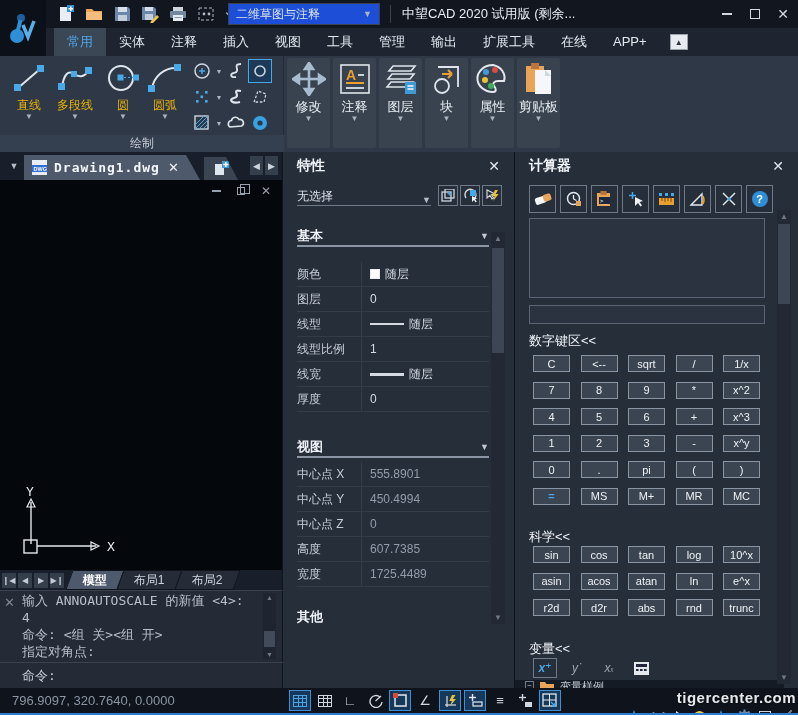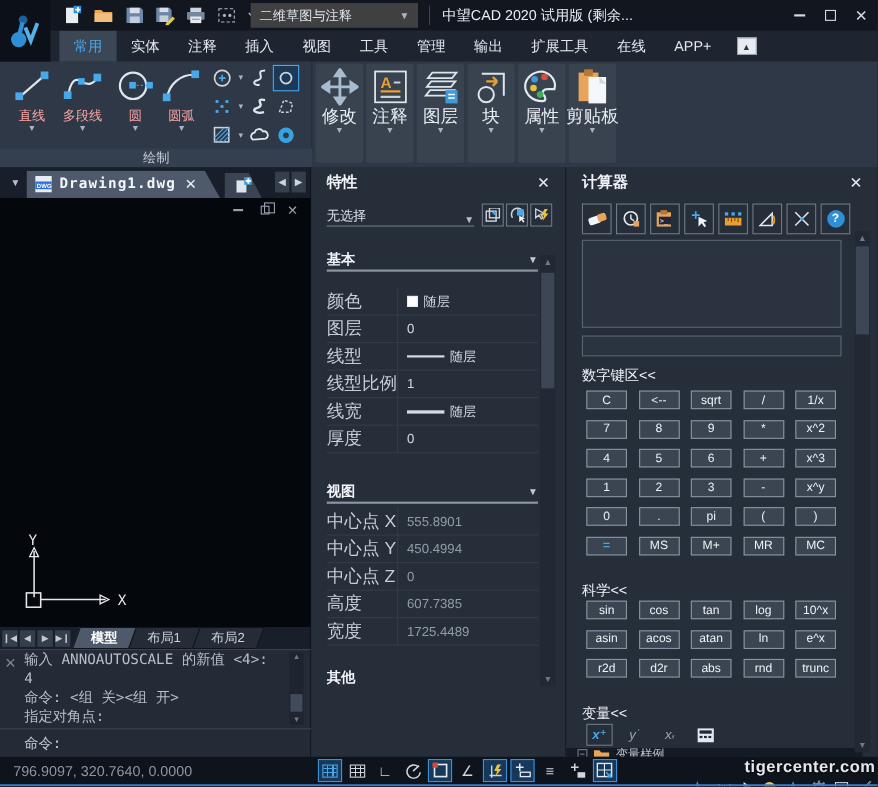--- a/index.html
+++ b/index.html
@@ -12,21 +12,21 @@
 .applogo{position:absolute;left:0;top:0;width:46px;height:56px;background:#0c1018;z-index:6;
   display:flex;align-items:center;justify-content:center;}
 .qat{position:absolute;left:56px;top:4px;display:flex;gap:8px;align-items:center;height:20px;}
 .qi{width:20px;height:20px;display:flex;align-items:center;justify-content:center;position:relative;}
 .qi svg{display:block;}
 .undo-glyph{color:#b9c3cf;font-size:15px;line-height:20px;}
 .redo-glyph{color:#68727f;font-size:15px;line-height:20px;}
 .mini-caret{color:#8d97a4;font-size:7px;margin-left:1px;}
 .help-circle{width:16px;height:16px;border-radius:50%;background:#2f8fd6;color:#fff;font-size:11px;
   font-weight:bold;display:flex;align-items:center;justify-content:center;}
-.ws-select{position:absolute;left:228px;top:3px;width:152px;height:22px;background:#404040;
+.ws-select{position:absolute;left:228px;top:3px;width:152px;height:22px;background:#1d4ed8;
   border:1px solid #3b4350;color:#dde3eb;font-size:12px;display:flex;align-items:center;padding:0 7px;}
 .ws-caret{margin-left:auto;color:#aeb6c2;font-size:9px;}
 .tb-sep{position:absolute;left:390px;top:5px;width:1px;height:18px;background:#3a4250;}
 .tb-title{position:absolute;left:402px;top:0;height:28px;line-height:28px;color:#e9edf4;font-size:13px;white-space:nowrap;}
 .win-btns{position:absolute;right:8px;top:0;height:28px;display:flex;gap:14px;align-items:center;}
 .wb{color:#d3d9e2;width:14px;height:14px;display:flex;align-items:center;justify-content:center;font-size:14px;}
 .wb .min-bar{width:10px;height:2px;background:#d3d9e2;}
 .wb .max-box{width:10px;height:10px;border:1px solid #d3d9e2;}
 
 
@@ -35,32 +35,32 @@
 .rtab{padding:0 13px;line-height:28px;font-size:13px;color:#e4e9f0;white-space:nowrap;}
 .rtab.active{background:#3c4756;color:#4ba6e8;}
 .collapse-btn{margin-left:10px;margin-top:6px;width:18px;height:16px;background:#e8ecf1;border:1px solid #9aa2ad;
   color:#2a3340;font-size:8px;display:flex;align-items:center;justify-content:center;}
 
 
 .ribbon{position:absolute;left:0;top:56px;width:798px;height:96px;background:#2e3847;}
 .draw-panel{position:absolute;left:0;top:0;width:284px;height:96px;border-right:1px solid #232b37;}
 .big-tool{position:absolute;top:2px;width:46px;height:76px;display:flex;flex-direction:column;align-items:center;}
 .bt-icon{height:40px;display:flex;align-items:center;justify-content:center;}
-.bt-label{color:#fca5a5;font-size:12px;line-height:14px;white-space:nowrap;}
+.bt-label{color:#eab308;font-size:12px;line-height:14px;white-space:nowrap;}
 .bt-caret{color:#aab3bf;font-size:8px;line-height:9px;}
 .panel-label{position:absolute;left:0;bottom:0;width:284px;height:17px;background:#343f50;
   color:#c7cdd7;font-size:12px;text-align:center;line-height:16px;}
 .small-grid{position:absolute;left:190px;top:2px;}
 .sg-row{display:flex;align-items:center;height:26px;}
 .sg-cell{width:24px;height:24px;display:flex;align-items:center;justify-content:center;}
 .sg-caret{width:10px;color:#aab3bf;font-size:7px;text-align:center;}
 .rgroups{position:absolute;left:287px;top:2px;display:flex;gap:3px;}
 .rgroup{width:43px;height:90px;background:#39434f;border-radius:2px;display:flex;flex-direction:column;align-items:center;}
 .rg-icon{height:42px;display:flex;align-items:center;justify-content:center;}
-.rg-label{color:#e8edf3;font-size:16px;line-height:14px;white-space:nowrap;}
+.rg-label{color:#e8edf3;font-size:13px;line-height:14px;white-space:nowrap;}
 .rg-caret{color:#aab3bf;font-size:8px;line-height:10px;}
 
 
 .docbar{position:absolute;left:0;top:152px;width:283px;height:28px;background:#191f2a;border-right:1px solid #10141b;}
 .doc-dd{position:absolute;left:6px;top:7px;width:16px;height:14px;color:#b6bec9;font-size:9px;
   display:flex;align-items:center;justify-content:center;}
 .doc-tab{position:absolute;left:24px;top:3px;width:176px;height:25px;background:#4e5a6c;
   clip-path:polygon(0 0,calc(100% - 14px) 0,100% 100%,0 100%);display:flex;align-items:center;padding:0 8px;}
 .doc-tab-label{color:#f3f6fa;font-size:13px;font-weight:bold;font-family:"DejaVu Sans Mono",monospace;
   letter-spacing:1px;margin-left:5px;white-space:nowrap;}
@@ -116,21 +116,21 @@
 .sel-text{color:#dbe1e9;font-size:12px;}
 .sel-caret{margin-left:auto;color:#b6bec9;font-size:9px;}
 .ptool{position:absolute;top:33px;width:20px;height:21px;border:1px solid #6e London;border:1px solid #6e7886;
   display:flex;align-items:center;justify-content:center;}
 .sec-head{position:absolute;left:14px;width:192px;height:20px;border-bottom:2px solid #8b95a3;
   display:flex;align-items:center;}
 .sec-title{color:#f0f3f8;font-size:13px;font-weight:bold;}
 .sec-caret{margin-left:auto;color:#c3cad4;font-size:9px;}
 .prow{position:absolute;left:14px;width:192px;height:25px;border-bottom:1px solid #333c48;
   display:flex;align-items:center;}
-.prow .lab{width:64px;color:#c6cdd7;font-size:16px;flex:none;}
+.prow .lab{width:64px;color:#c6cdd7;font-size:12px;flex:none;}
 .prow .vdiv{width:1px;height:25px;background:#333c48;flex:none;}
 .prow .val{padding-left:8px;color:#d6dbe3;font-size:12px;display:flex;align-items:center;gap:5px;}
 .prow .val.dim{color:#939ca9;align-items:center;}
 .swatch{width:10px;height:10px;border:1px solid #e8ecf1;background:#fdfdfd;display:inline-block;}
 .lt-line{width:34px;height:2px;background:#d6dbe3;display:inline-block;}
 .lw-line{width:34px;height:3px;background:#d6dbe3;display:inline-block;}
 .other-clip{position:absolute;left:14px;top:455px;width:192px;height:17px;overflow:hidden;}
 .other-clip .sec-title{font-size:13px;}
 .vscroll{position:absolute;width:14px;background:#222934;}
 .vscroll .thumb{position:absolute;left:1px;right:1px;background:#3c4654;}

